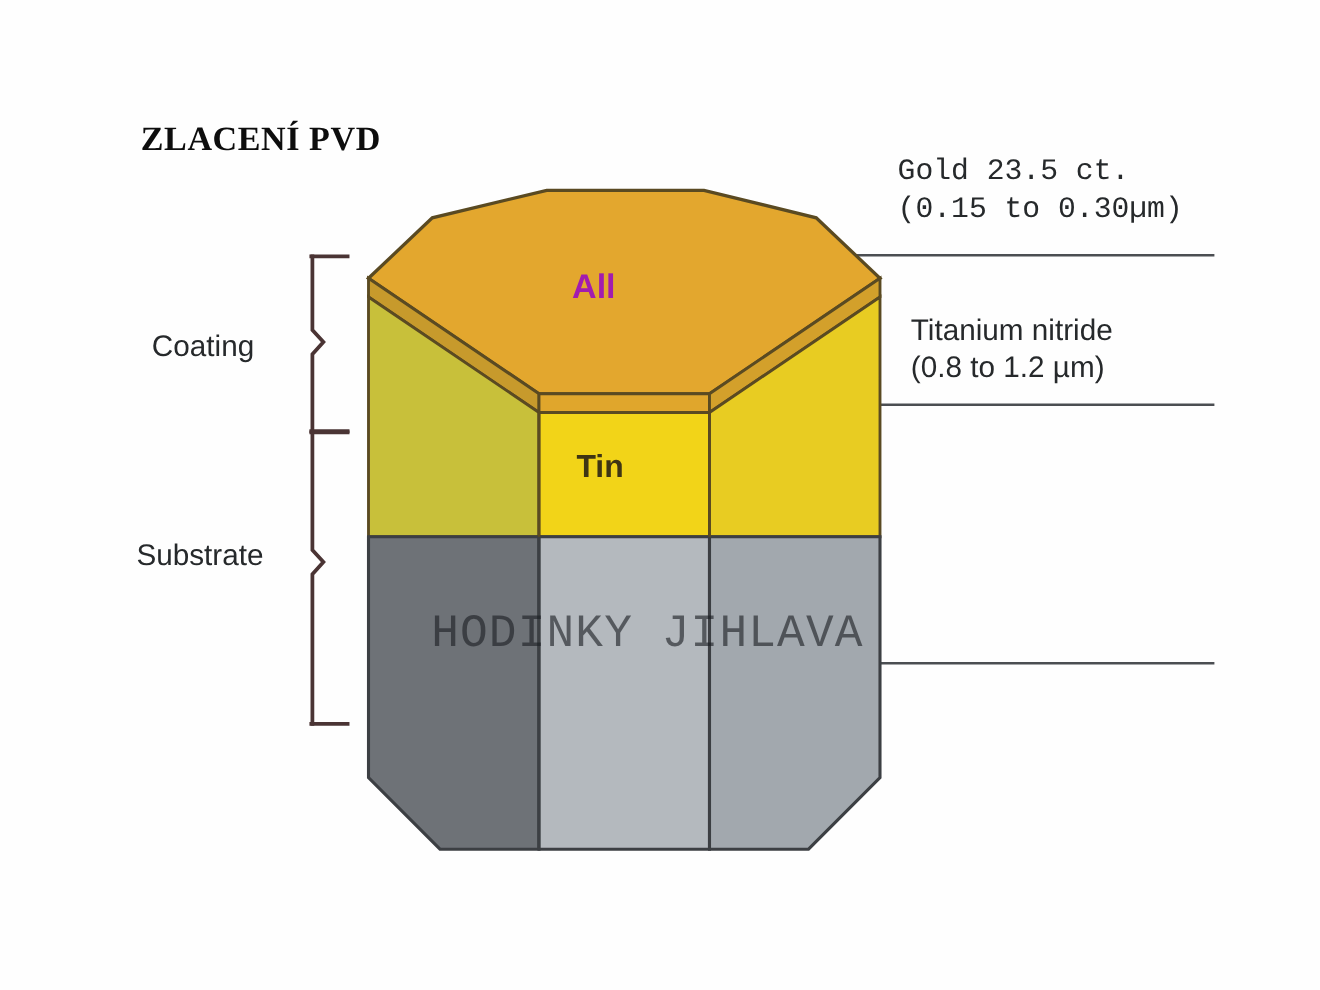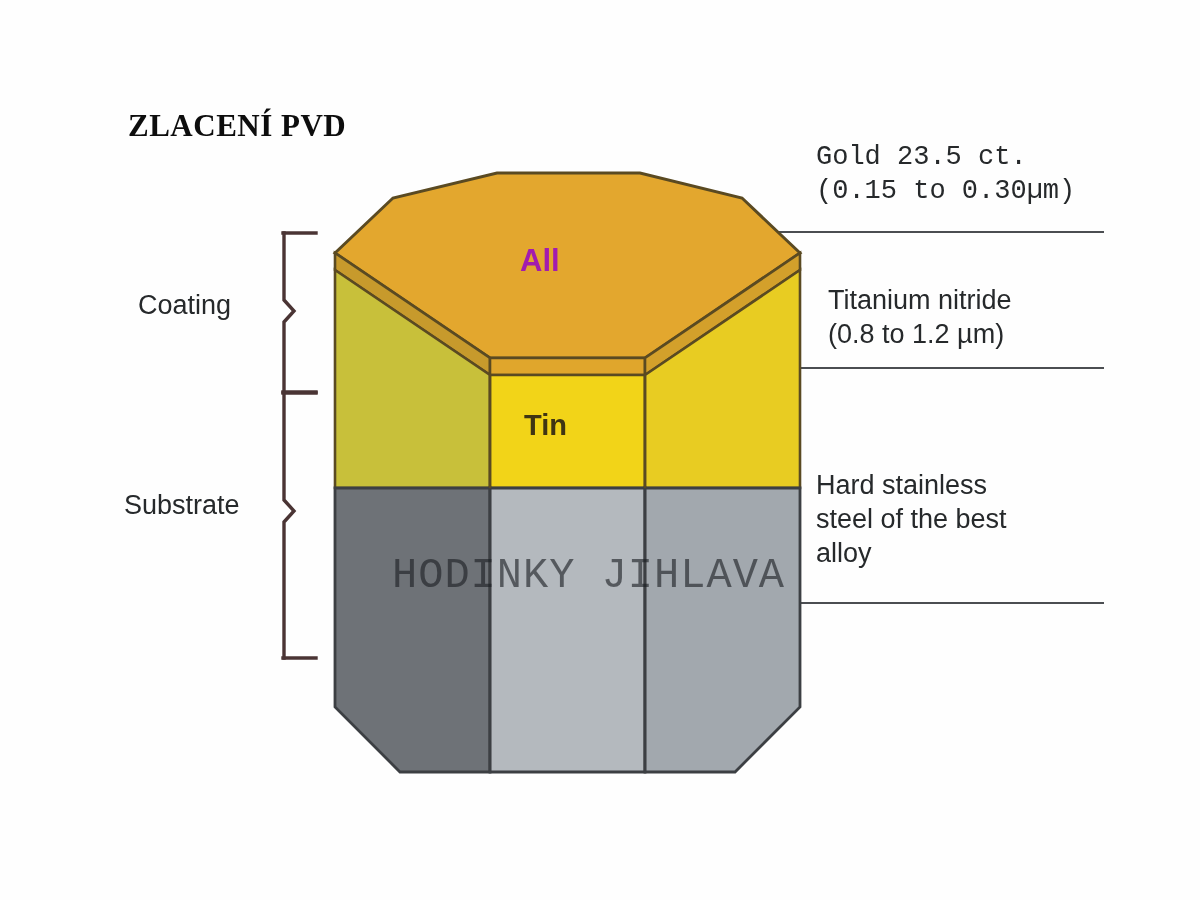--- a/index.html
+++ b/index.html
@@ -59,21 +59,21 @@
   #callout-steel     { left: 816px; top: 468px; }
 
   
   .bracket-label {
     position: absolute;
     color: #26292b;
     font-family: "Liberation Sans", sans-serif;
     font-size: 27px;
     white-space: nowrap;
   }
-  #label-coating   { left: 138px; top: 290px; }
+  #label-coating   { left: 138px; top: 300px; }
   #label-substrate { left: 124px; top: 490px; }
 
   
   .face-caption {
     position: absolute;
     font-family: "Liberation Sans", sans-serif;
     font-weight: bold;
     color: #3b3118;
     white-space: pre-line;
     text-align: center;
@@ -169,17 +169,14 @@
   <div class="bracket-label" id="label-coating">Coating</div>
 
   <div class="bracket-label" id="label-substrate">Substrate</div>
 
   <div class="callout" id="callout-gold">Gold 23.5 ct.
 (0.15 to 0.30µm)</div>
 
   <div class="callout" id="callout-tin">Titanium nitride
 (0.8 to 1.2 µm)</div>
 
-  <div class="callout" id="callout-steel">Hard stainless
-steel of the best
-alloy</div>
 
 </div>
 
 </body></html>

